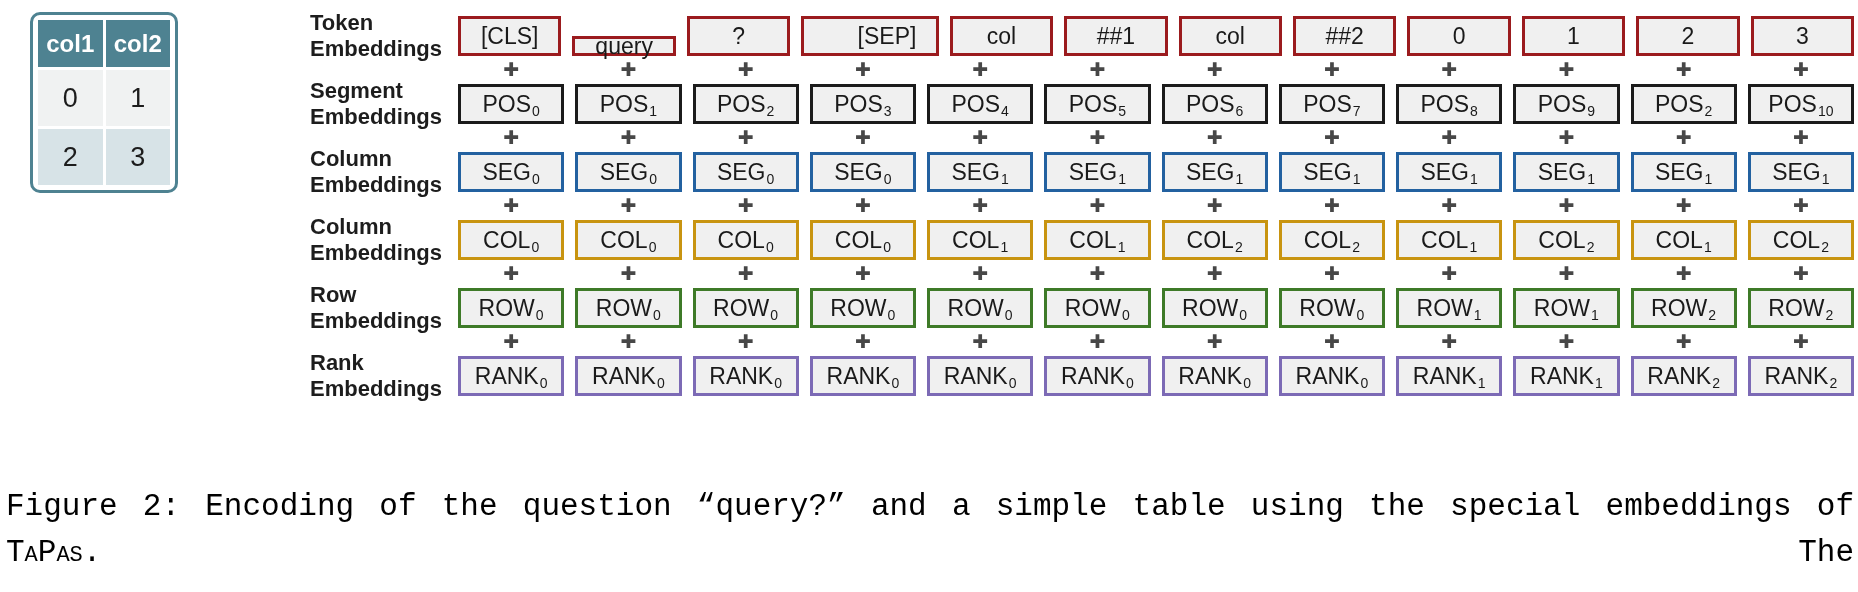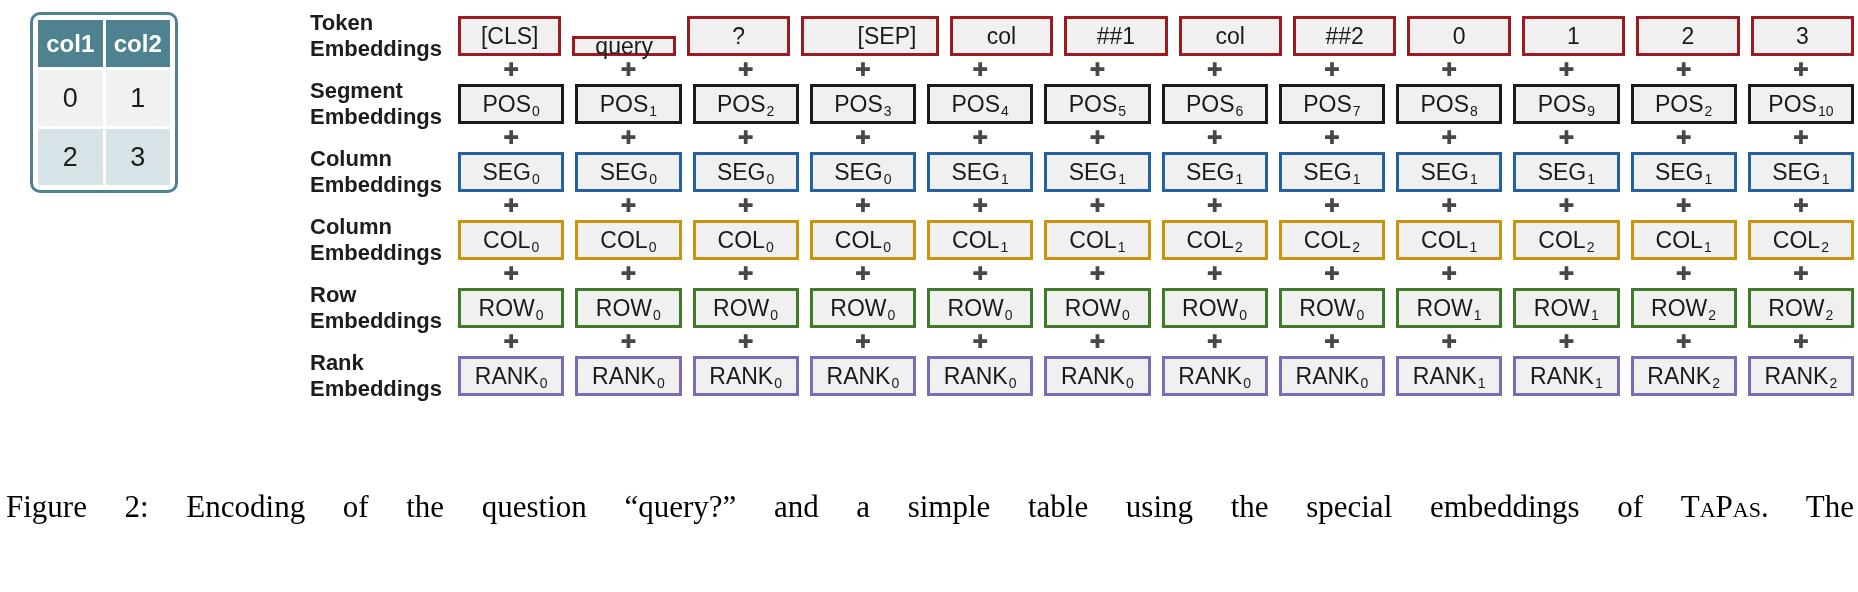--- a/index.html
+++ b/index.html
@@ -21,21 +21,21 @@
   .row-label { width:148px; flex:0 0 148px; display:flex; flex-direction:column; justify-content:center; font-size:22px; font-weight:bold; color:#1d1d1d; line-height:26px; overflow:visible; }
   .cells { flex:1; display:flex; gap:11px; height:100%; }
   .emb-box { flex:1; border:3px solid #000; background:#f0f0f0; display:flex; align-items:center; justify-content:center; font-size:23px; color:#1a1a1a; white-space:nowrap; }
   .cell-sub { font-size:14px; position:relative; top:7px; margin-left:1px; }
   .plus-row { display:flex; height:28px; align-items:center; }
   .plus-spacer { width:148px; flex:0 0 148px; }
   .plus-cells { flex:1; display:flex; gap:11px; }
   .plus-cell { flex:1; text-align:center; font-size:19px; color:#474747; line-height:28px; }
 
   
-  .caption { position:absolute; left:6px; top:484px; width:1848px; font-family:Liberation Serif, serif; font-size:31px; color:#000; line-height:46px; }
+  .caption { position:absolute; left:6px; top:484px; width:1848px; font-family:Liberation Mono, monospace; font-size:31px; color:#000; line-height:46px; }
   .cap-line1 { text-align:justify; text-align-last:justify; }
   .smallcaps { font-variant:small-caps; }
 </style>
 </head>
 <body>
 
 <div class="page">
 
   <div class="table-panel">
     <div class="mini-table">

